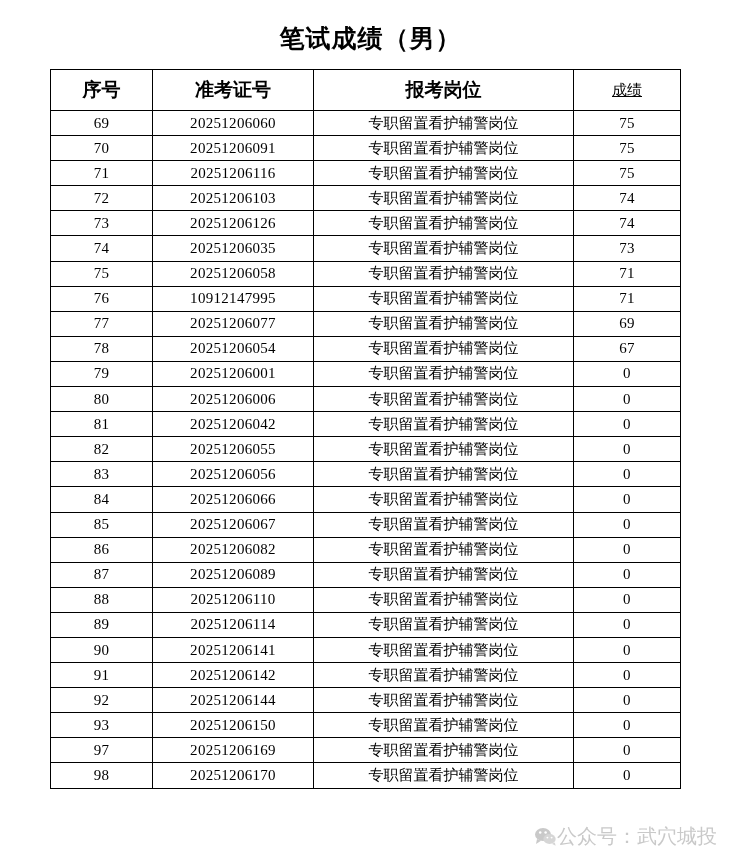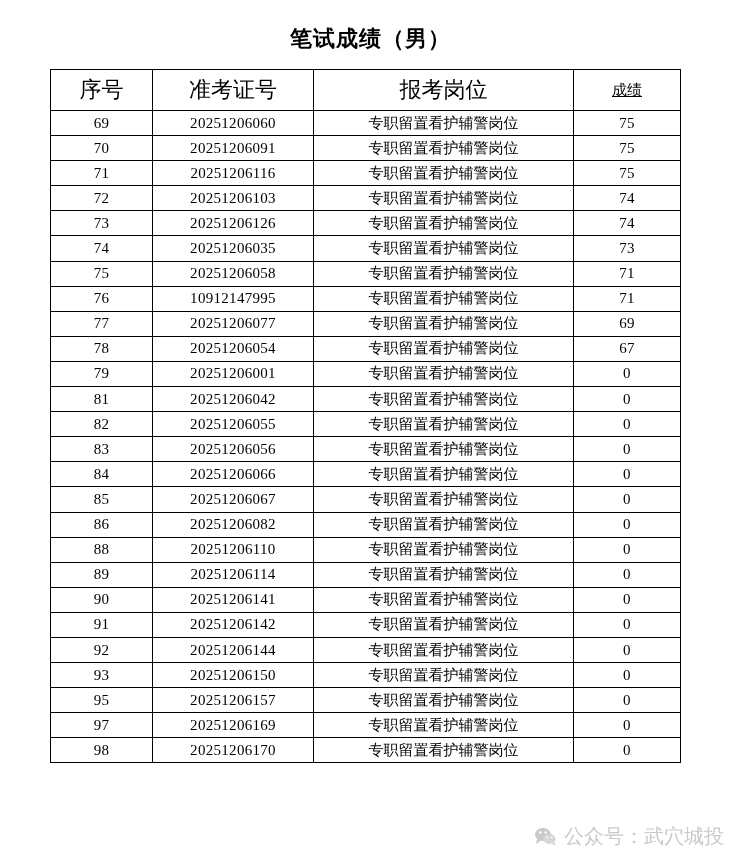--- a/index.html
+++ b/index.html
@@ -20,21 +20,21 @@
     width: 741px;
     height: 864px;
   }
 
   .doc-title {
     position: absolute;
     top: 22px;
     left: 0;
     width: 741px;
     text-align: center;
-    font-size: 22px;
+    font-size: 25px;
     font-weight: bold;
     letter-spacing: 1px;
     color: #000000;
     font-family: "Liberation Serif", "DejaVu Serif", serif;
     line-height: 34px;
   }
 
   .table-wrap {
     position: absolute;
     left: 50px;
@@ -53,22 +53,22 @@
   table.score-table td {
     border: 1.2px solid #000000;
     text-align: center;
     vertical-align: middle;
     color: #000000;
     padding: 0;
   }
 
   table.score-table thead th {
     height: 40px;
-    font-weight: normal;
-    font-size: 22px;
+    font-weight: bold;
+    font-size: 19px;
     font-family: "Liberation Serif", "DejaVu Serif", serif;
   }
 
   table.score-table thead th.th-score {
     font-weight: normal;
     font-size: 15px;
     text-decoration: underline;
   }
 
   table.score-table tbody td {
@@ -98,21 +98,21 @@
     font-size: 14.5px;
   }
 
   
   .watermark {
     position: absolute;
     left: 534px;
     top: 825px;
     display: flex;
     align-items: center;
-    gap: 8px;
+    gap: 1px;
     color: #c9c9c9;
     font-size: 20px;
     font-family: "Liberation Sans", "DejaVu Sans", sans-serif;
     pointer-events: none;
     white-space: nowrap;
   }
 
   .watermark .wm-icon {
     width: 22px;
     height: 19px;
@@ -201,20 +201,26 @@
             <td class="c-post cell-cn">专职留置看护辅警岗位</td>
             <td class="c-score cell-num">67</td>
           </tr>
           <tr>
             <td class="c-seq cell-num">79</td>
             <td class="c-ticket cell-num">20251206001</td>
             <td class="c-post cell-cn">专职留置看护辅警岗位</td>
             <td class="c-score cell-num">0</td>
           </tr>
           <tr>
+            <td class="c-seq cell-num">80</td>
+            <td class="c-ticket cell-num">20251206006</td>
+            <td class="c-post cell-cn">专职留置看护辅警岗位</td>
+            <td class="c-score cell-num">0</td>
+          </tr>
+          <tr>
             <td class="c-seq cell-num">81</td>
             <td class="c-ticket cell-num">20251206042</td>
             <td class="c-post cell-cn">专职留置看护辅警岗位</td>
             <td class="c-score cell-num">0</td>
           </tr>
           <tr>
             <td class="c-seq cell-num">82</td>
             <td class="c-ticket cell-num">20251206055</td>
             <td class="c-post cell-cn">专职留置看护辅警岗位</td>
             <td class="c-score cell-num">0</td>
@@ -237,20 +243,26 @@
             <td class="c-post cell-cn">专职留置看护辅警岗位</td>
             <td class="c-score cell-num">0</td>
           </tr>
           <tr>
             <td class="c-seq cell-num">86</td>
             <td class="c-ticket cell-num">20251206082</td>
             <td class="c-post cell-cn">专职留置看护辅警岗位</td>
             <td class="c-score cell-num">0</td>
           </tr>
           <tr>
+            <td class="c-seq cell-num">87</td>
+            <td class="c-ticket cell-num">20251206089</td>
+            <td class="c-post cell-cn">专职留置看护辅警岗位</td>
+            <td class="c-score cell-num">0</td>
+          </tr>
+          <tr>
             <td class="c-seq cell-num">88</td>
             <td class="c-ticket cell-num">20251206110</td>
             <td class="c-post cell-cn">专职留置看护辅警岗位</td>
             <td class="c-score cell-num">0</td>
           </tr>
           <tr>
             <td class="c-seq cell-num">89</td>
             <td class="c-ticket cell-num">20251206114</td>
             <td class="c-post cell-cn">专职留置看护辅警岗位</td>
             <td class="c-score cell-num">0</td>
@@ -269,26 +281,20 @@
           </tr>
           <tr>
             <td class="c-seq cell-num">92</td>
             <td class="c-ticket cell-num">20251206144</td>
             <td class="c-post cell-cn">专职留置看护辅警岗位</td>
             <td class="c-score cell-num">0</td>
           </tr>
           <tr>
             <td class="c-seq cell-num">93</td>
             <td class="c-ticket cell-num">20251206150</td>
-            <td class="c-post cell-cn">专职留置看护辅警岗位</td>
-            <td class="c-score cell-num">0</td>
-          </tr>
-          <tr>
-            <td class="c-seq cell-num">95</td>
-            <td class="c-ticket cell-num">20251206157</td>
             <td class="c-post cell-cn">专职留置看护辅警岗位</td>
             <td class="c-score cell-num">0</td>
           </tr>
           <tr>
             <td class="c-seq cell-num">97</td>
             <td class="c-ticket cell-num">20251206169</td>
             <td class="c-post cell-cn">专职留置看护辅警岗位</td>
             <td class="c-score cell-num">0</td>
           </tr>
           <tr>

